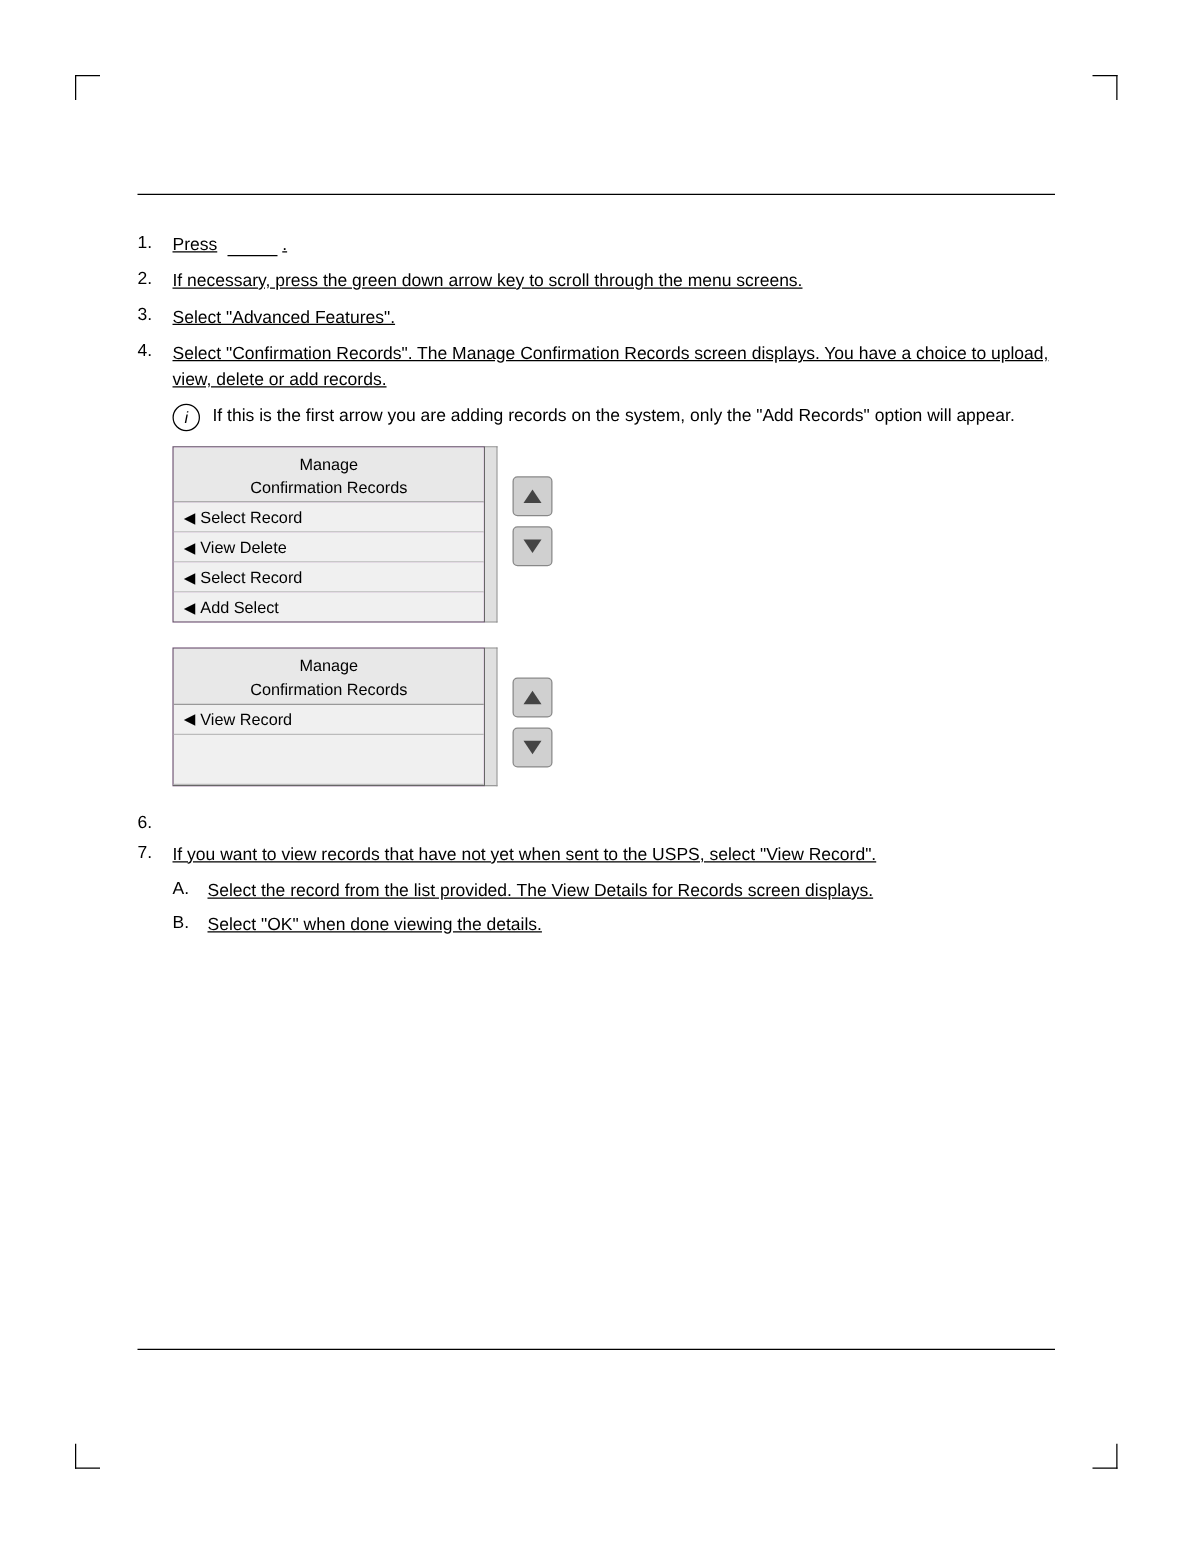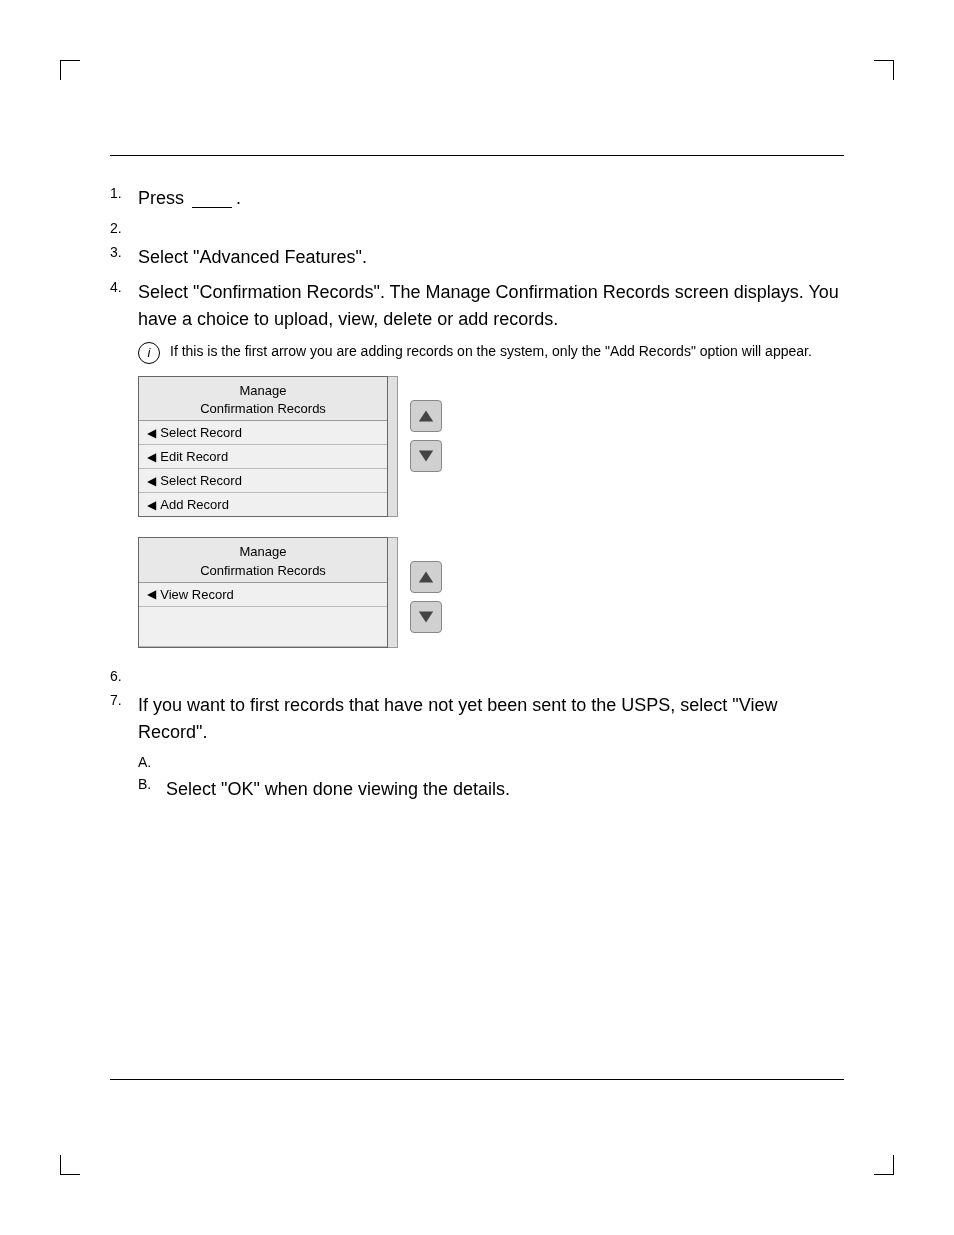--- a/index.html
+++ b/index.html
@@ -66,22 +66,23 @@
       align-items: flex-start;
     }
 
     .step-num {
       font-weight: normal;
       min-width: 28px;
       font-size: 14px;
     }
 
     .step-text {
-      font-size: 18px;
+      font-size: 14px;
       line-height: 1.5;
+      text-decoration: underline;
     }
 
     
     .press-line {
       display: flex;
       align-items: center;
       gap: 4px;
     }
 
     .press-blank {
@@ -212,20 +213,21 @@
         <span class="press-line">
           <span>Press</span>
           <span class="press-blank"></span>
           <span>.</span>
         </span>
       </span>
     </div>
 
     <div class="step-item">
       <span class="step-num">2.</span>
+      <span class="step-text">If necessary, press the green down arrow key to scroll through the menu screens.</span>
     </div>
 
     <div class="step-item">
       <span class="step-num">3.</span>
       <span class="step-text">Select "Advanced Features".</span>
     </div>
 
     <div class="step-item">
       <span class="step-num">4.</span>
       <span class="step-text">Select "Confirmation Records". The Manage Confirmation Records screen displays. You have a choice to upload, view, delete or add records.</span>
@@ -245,29 +247,29 @@
             <div class="screen-header">
               <div>Manage</div>
               <div>Confirmation Records</div>
             </div>
             <div class="screen-row">
               <span class="arrow-left">◀</span>
               <span>Select Record</span>
             </div>
             <div class="screen-row">
               <span class="arrow-left">◀</span>
-              <span>Edit Record</span>
+              <span>View Delete</span>
             </div>
             <div class="screen-row">
               <span class="arrow-left">◀</span>
               <span>Select Record</span>
             </div>
             <div class="screen-row">
               <span class="arrow-left">◀</span>
-              <span>Add Record</span>
+              <span>Add Select</span>
             </div>
           </div>
         </div>
 
         <div style="display:flex; flex-direction:column; width:10px; border:1px solid #999; border-left:none; background:#e0e0e0; margin-top:0;">
           <div style="height:36px; background:#e0e0e0;"></div>
           <div style="flex:1; background:#e0e0e0;"></div>
         </div>
       </div>
 
@@ -320,26 +322,27 @@
         </div>
       </div>
     </div>
 
     <div class="step-item">
       <span class="step-num">6.</span>
     </div>
 
     <div class="step-item">
       <span class="step-num">7.</span>
-      <span class="step-text">If you want to first records that have not yet been sent to the USPS, select "View Record".</span>
+      <span class="step-text">If you want to view records that have not yet when sent to the USPS, select "View Record".</span>
     </div>
 
     <div style="margin-left: 28px;">
       <div class="step-item" style="margin-bottom: 6px;">
         <span class="step-num">A.</span>
+        <span class="step-text">Select the record from the list provided. The View Details for Records screen displays.</span>
       </div>
       <div class="step-item">
         <span class="step-num">B.</span>
         <span class="step-text">Select "OK" when done viewing the details.</span>
       </div>
     </div>
 
   </div>
 </div>
 

